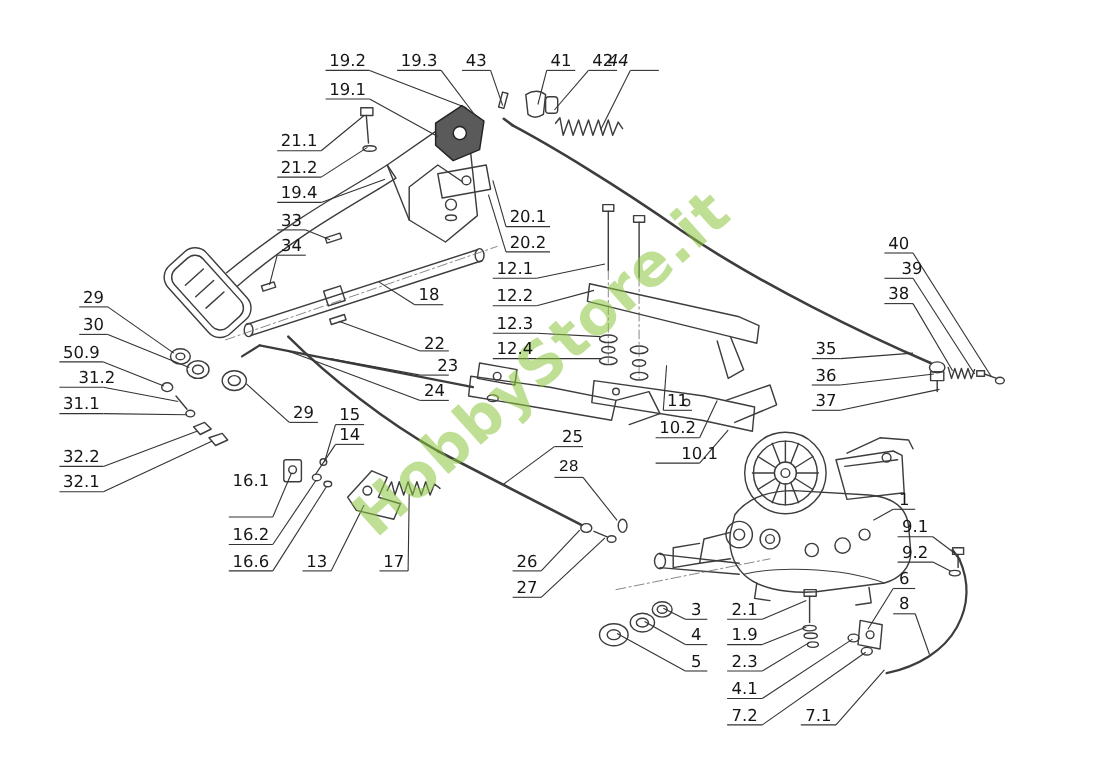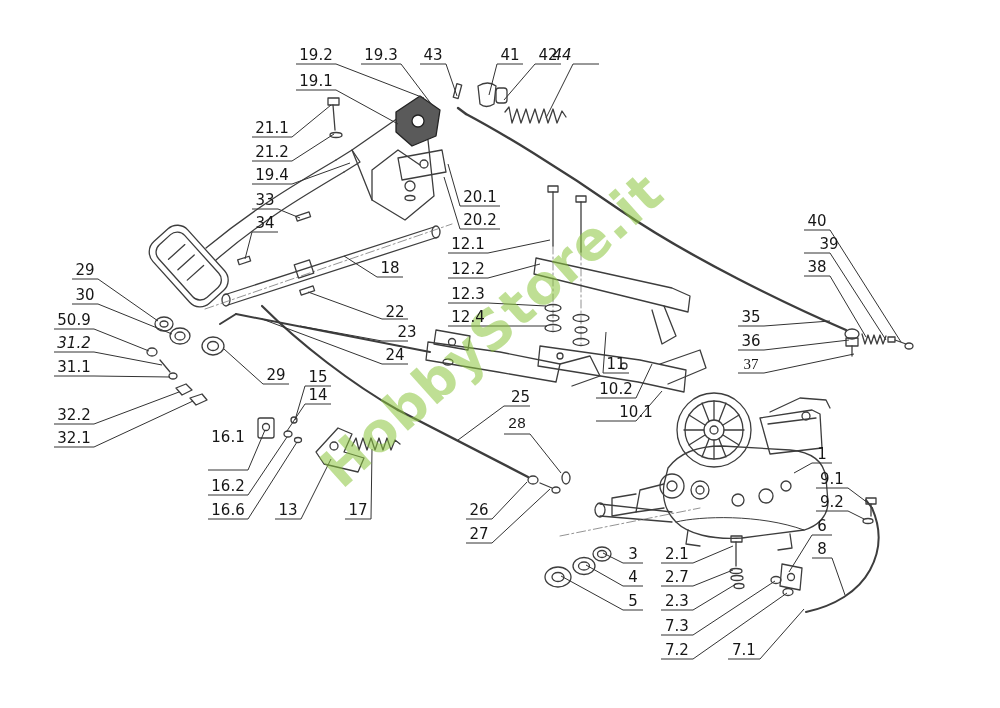--- a/index.html
+++ b/index.html
@@ -361,21 +361,21 @@
       <span class="part-label" style="left: 549px; top: 46px; width: 26px; font-style: italic;">44</span>
       <span class="part-label" style="left: 296px; top: 72px; width: 40px;">19.1</span>
       <span class="part-label" style="left: 252px; top: 119px; width: 40px;">21.1</span>
       <span class="part-label" style="left: 252px; top: 143px; width: 40px;">21.2</span>
       <span class="part-label" style="left: 252px; top: 166px; width: 40px;">19.4</span>
       <span class="part-label" style="left: 252px; top: 191px; width: 26px;">33</span>
       <span class="part-label" style="left: 252px; top: 214px; width: 26px;">34</span>
       <span class="part-label" style="left: 72px; top: 261px; width: 26px;">29</span>
       <span class="part-label" style="left: 72px; top: 286px; width: 26px;">30</span>
       <span class="part-label" style="left: 54px; top: 311px; width: 40px;">50.9</span>
-      <span class="part-label" style="left: 54px; top: 334px; width: 40px; font-style: italic;">31.2</span>
+      <span class="part-label" style="left: 68px; top: 334px; width: 40px;">31.2</span>
       <span class="part-label" style="left: 54px; top: 358px; width: 40px;">31.1</span>
       <span class="part-label" style="left: 54px; top: 406px; width: 40px;">32.2</span>
       <span class="part-label" style="left: 54px; top: 429px; width: 40px;">32.1</span>
       <span class="part-label" style="left: 377px; top: 259px; width: 26px;">18</span>
       <span class="part-label" style="left: 382px; top: 303px; width: 26px;">22</span>
       <span class="part-label" style="left: 382px; top: 323px; width: 26px; margin-left: 12px;">23</span>
       <span class="part-label" style="left: 382px; top: 346px; width: 26px;">24</span>
       <span class="part-label" style="left: 263px; top: 366px; width: 26px;">29</span>
       <span class="part-label" style="left: 305px; top: 368px; width: 26px;">15</span>
       <span class="part-label" style="left: 305px; top: 386px; width: 26px;">14</span>
@@ -385,39 +385,39 @@
       <span class="part-label" style="left: 448px; top: 260px; width: 40px;">12.2</span>
       <span class="part-label" style="left: 448px; top: 285px; width: 40px;">12.3</span>
       <span class="part-label" style="left: 448px; top: 308px; width: 40px;">12.4</span>
       <span class="part-label" style="left: 460px; top: 188px; width: 40px;">20.1</span>
       <span class="part-label" style="left: 460px; top: 211px; width: 40px;">20.2</span>
       <span class="part-label" style="left: 603px; top: 355px; width: 26px;">11</span>
       <span class="part-label" style="left: 596px; top: 380px; width: 40px;">10.2</span>
       <span class="part-label" style="left: 616px; top: 403px; width: 40px; text-align: center;">10.1</span>
       <span class="part-label" style="left: 738px; top: 308px; width: 26px;">35</span>
       <span class="part-label" style="left: 738px; top: 332px; width: 26px;">36</span>
-      <span class="part-label" style="left: 738px; top: 355px; width: 26px; font-family: Liberation Serif, serif;">37</span>
+      <span class="part-label" style="left: 738px; top: 355px; width: 26px;">37</span>
       <span class="part-label" style="left: 804px; top: 212px; width: 26px;">40</span>
       <span class="part-label" style="left: 804px; top: 235px; width: 26px; margin-left: 12px;">39</span>
       <span class="part-label" style="left: 804px; top: 258px; width: 26px;">38</span>
       <span class="part-label" style="left: 208px; top: 428px; width: 40px;">16.1</span>
       <span class="part-label" style="left: 208px; top: 477px; width: 40px;">16.2</span>
       <span class="part-label" style="left: 208px; top: 501px; width: 40px;">16.6</span>
       <span class="part-label" style="left: 275px; top: 501px; width: 26px;">13</span>
       <span class="part-label" style="left: 345px; top: 501px; width: 26px;">17</span>
       <span class="part-label" style="left: 466px; top: 501px; width: 26px;">26</span>
       <span class="part-label" style="left: 466px; top: 525px; width: 26px;">27</span>
       <span class="part-label" style="left: 812px; top: 445px; width: 20px;">1</span>
       <span class="part-label" style="left: 816px; top: 470px; width: 32px;">9.1</span>
       <span class="part-label" style="left: 816px; top: 493px; width: 32px;">9.2</span>
       <span class="part-label" style="left: 812px; top: 517px; width: 20px;">6</span>
       <span class="part-label" style="left: 812px; top: 540px; width: 20px;">8</span>
       <span class="part-label" style="left: 623px; top: 545px; width: 20px;">3</span>
       <span class="part-label" style="left: 623px; top: 568px; width: 20px;">4</span>
       <span class="part-label" style="left: 623px; top: 592px; width: 20px;">5</span>
       <span class="part-label" style="left: 661px; top: 545px; width: 32px;">2.1</span>
-      <span class="part-label" style="left: 661px; top: 568px; width: 32px;">2.7</span>
+      <span class="part-label" style="left: 661px; top: 568px; width: 32px;">1.9</span>
       <span class="part-label" style="left: 661px; top: 592px; width: 32px;">2.3</span>
-      <span class="part-label" style="left: 661px; top: 617px; width: 32px;">7.3</span>
+      <span class="part-label" style="left: 661px; top: 617px; width: 32px;">4.1</span>
       <span class="part-label" style="left: 661px; top: 641px; width: 32px;">7.2</span>
       <span class="part-label" style="left: 728px; top: 641px; width: 32px;">7.1</span>
     </div>
 </div>
 
 </body></html>

